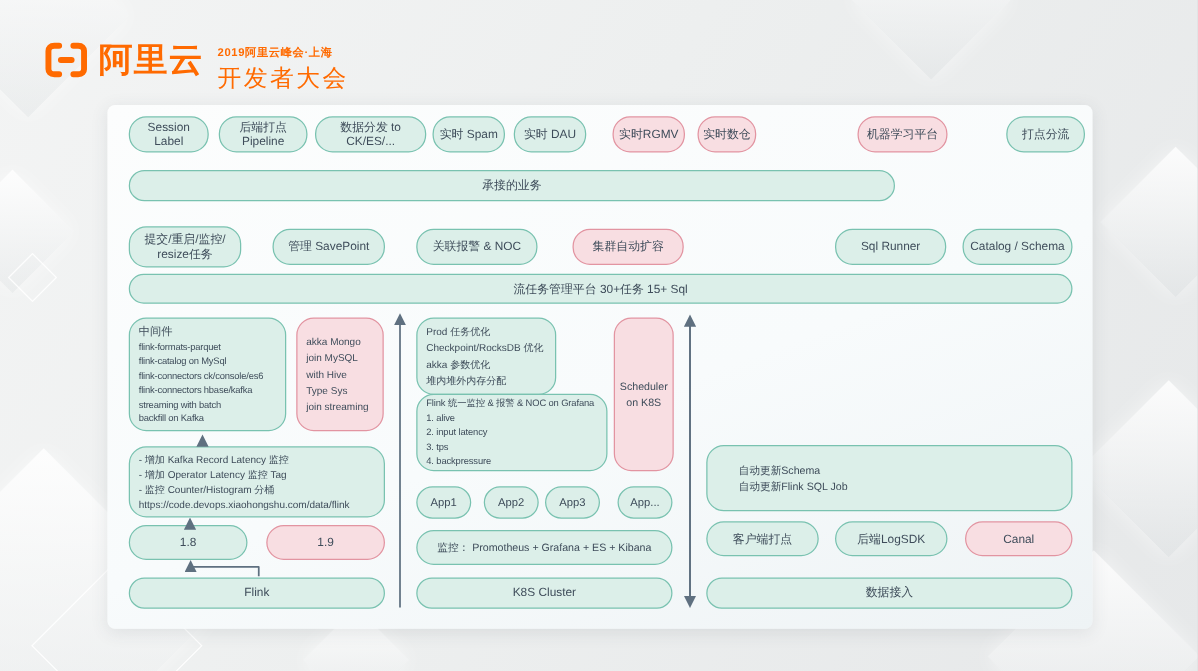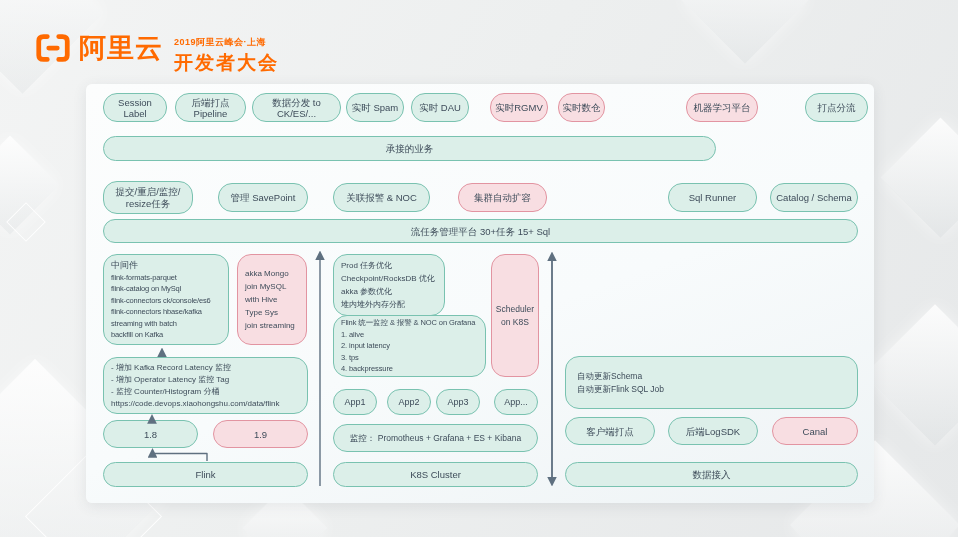--- a/index.html
+++ b/index.html
@@ -27,21 +27,21 @@
   .tl div{white-space:nowrap;}
   .mid .tl-line{line-height:11.5px;font-size:7.5px;letter-spacing:-.15px;}
   .t9{font-size:9px;line-height:13px;text-align:right;}
   .wrap2{white-space:normal;word-break:break-all;line-height:12px;}
   .arrows{position:absolute;left:0;top:0;pointer-events:none;}
   
   .logo{position:absolute;left:34px;top:20px;display:flex;align-items:center;gap:7px;color:#ff6a00;}
   .logo-brand{font-size:27px;font-weight:bold;letter-spacing:1px;}
   .logo-col{display:flex;flex-direction:column;justify-content:center;margin-left:4px;}
   .logo-small{font-size:9px;font-weight:bold;letter-spacing:.5px;margin-top:16px;}
-  .logo-big{font-size:19px;font-weight:bold;letter-spacing:2px;margin-top:1px;}
+  .logo-big{font-size:19px;font-weight:normal;letter-spacing:2px;margin-top:1px;}
 </style>
 </head>
 <body>
 
 <div class="stage">
 
   <div class="deco" style="left:-35px;top:-45px;width:115px;height:115px"></div>
   <div class="deco" style="left:-25px;top:150px;width:70px;height:70px"></div>
   <div class="deco o" style="left:12px;top:208px;width:26px;height:26px"></div>
   <div class="deco" style="left:-60px;top:398px;width:190px;height:190px"></div>
@@ -138,21 +138,21 @@
   <div class="b r" style="left:491px;top:254px;width:48px;height:123px;font-size:8.5px;line-height:13px">Scheduler on K8S</div>
 
   <div class="b g" style="left:333px;top:389px;width:44px;height:26px;font-size:9px">App1</div>
   <div class="b g" style="left:387px;top:389px;width:44px;height:26px;font-size:9px">App2</div>
   <div class="b g" style="left:436px;top:389px;width:44px;height:26px;font-size:9px">App3</div>
   <div class="b g" style="left:494px;top:389px;width:44px;height:26px;font-size:9px">App...</div>
 
   <div class="b g" style="left:333px;top:424px;width:205px;height:28px;font-size:8.5px">监控：  Promotheus + Grafana + ES + Kibana</div>
   <div class="b g" style="left:333px;top:462px;width:205px;height:25px">K8S Cluster</div>
 
-  <div class="b g tl" style="left:565px;top:356px;width:293px;height:53px;font-size:8.5px;line-height:13px;padding-left:11px">
+  <div class="b g tl" style="left:565px;top:356px;width:293px;height:53px;font-size:8.5px;line-height:13px;padding-left:25px">
     <div>自动更新Schema</div>
     <div>自动更新Flink SQL Job</div>
   </div>
 
   <div class="b g" style="left:565px;top:417px;width:90px;height:28px">客户端打点</div>
   <div class="b g" style="left:668px;top:417px;width:90px;height:28px">后端LogSDK</div>
   <div class="b r" style="left:772px;top:417px;width:86px;height:28px">Canal</div>
   <div class="b g" style="left:565px;top:462px;width:293px;height:25px">数据接入</div>
 
   <svg class="arrows" width="958" height="537">

